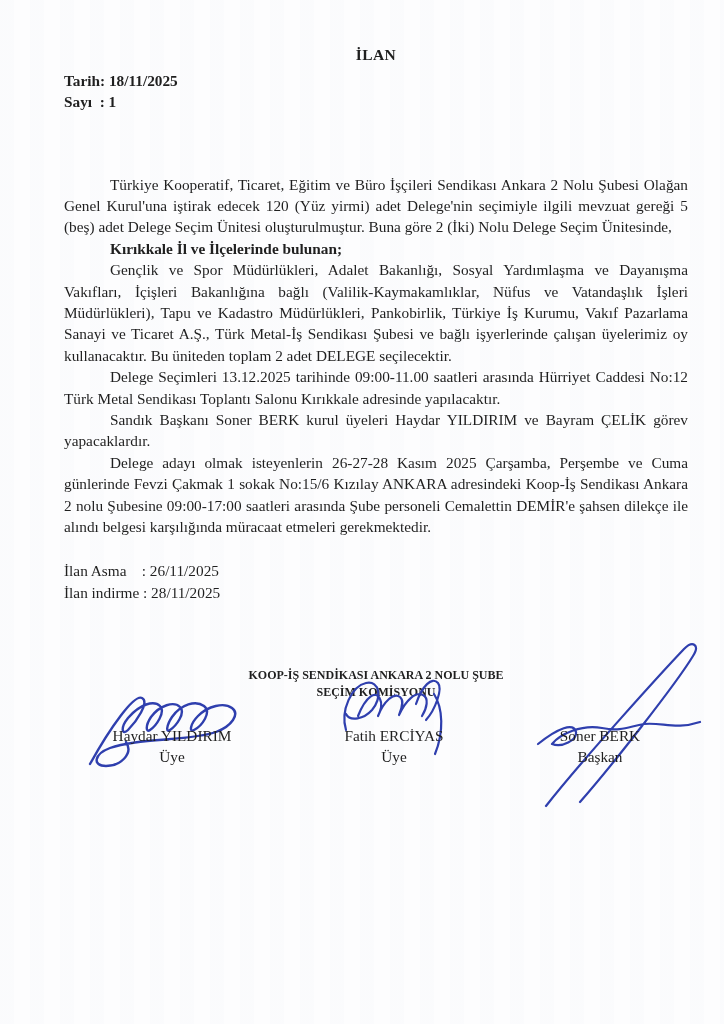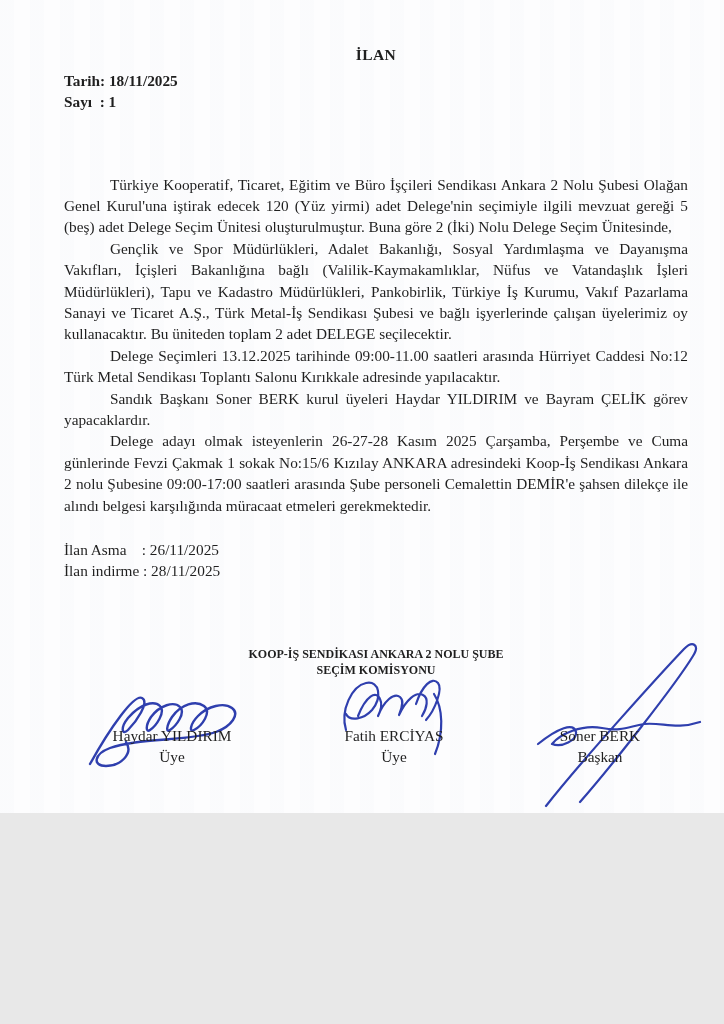--- a/index.html
+++ b/index.html
@@ -1,19 +1,19 @@
 <!DOCTYPE html>
 <html lang="tr"><head>
 <meta charset="utf-8">
 <style>
   html, body { margin: 0; padding: 0; background: #e8e8e8; }
   .page {
     position: relative;
     width: 724px;
-    height: 813px;
+    height: 1024px;
     margin: 0 auto;
     background:
       repeating-linear-gradient(90deg, rgba(205,215,228,0.05) 0 14px, rgba(255,255,255,0) 14px 30px),
       #fdfdfe;
     color: #1f1f1f;
     font-family: "Liberation Serif", "DejaVu Serif", serif;
     font-size: 15.3px;
     line-height: 1.4;
     overflow: hidden;
     box-sizing: border-box;
@@ -76,20 +76,21 @@
 <body>
 
 <div class="page">
 
   <h1 class="doc-title">İLAN</h1>
   <p class="meta-line">Tarih: 18/11/2025</p>
   <p class="meta-line">Sayı  : 1</p>
 
   <div class="body-block">
     <p class="para">Türkiye Kooperatif, Ticaret, Eğitim ve Büro İşçileri Sendikası Ankara 2 Nolu Şubesi Olağan Genel Kurul'una iştirak edecek 120 (Yüz yirmi) adet Delege'nin seçimiyle ilgili mevzuat gereği 5 (beş) adet Delege Seçim Ünitesi oluşturulmuştur.  Buna göre 2 (İki) Nolu Delege Seçim Ünitesinde,</p>
+    <p class="para bold">Kırıkkale İl ve İlçelerinde bulunan;</p>
     <p class="para">Gençlik ve Spor Müdürlükleri, Adalet Bakanlığı, Sosyal Yardımlaşma ve Dayanışma Vakıfları, İçişleri Bakanlığına bağlı (Valilik-Kaymakamlıklar, Nüfus ve Vatandaşlık İşleri Müdürlükleri), Tapu ve Kadastro Müdürlükleri, Pankobirlik, Türkiye İş Kurumu, Vakıf Pazarlama Sanayi ve Ticaret A.Ş., Türk Metal-İş Sendikası Şubesi ve bağlı işyerlerinde çalışan üyelerimiz oy kullanacaktır. Bu üniteden toplam 2 adet DELEGE seçilecektir.</p>
     <p class="para">Delege Seçimleri 13.12.2025 tarihinde 09:00-11.00 saatleri arasında Hürriyet Caddesi No:12 Türk Metal Sendikası Toplantı Salonu Kırıkkale adresinde yapılacaktır.</p>
     <p class="para">Sandık Başkanı Soner BERK kurul üyeleri Haydar YILDIRIM  ve Bayram ÇELİK görev yapacaklardır.</p>
     <p class="para">Delege adayı olmak isteyenlerin 26-27-28 Kasım 2025 Çarşamba, Perşembe ve Cuma günlerinde Fevzi Çakmak 1 sokak No:15/6 Kızılay ANKARA adresindeki Koop-İş Sendikası Ankara 2 nolu Şubesine 09:00-17:00 saatleri arasında Şube personeli Cemalettin DEMİR'e şahsen dilekçe ile alındı belgesi karşılığında müracaat etmeleri gerekmektedir.</p>
   </div>
 
   <div class="dates-block">
     <p class="date-line"><span>İlan Asma    : </span><b>26/11/2025</b></p>
     <p class="date-line"><span>İlan indirme : </span><b>28/11/2025</b></p>
   </div>

